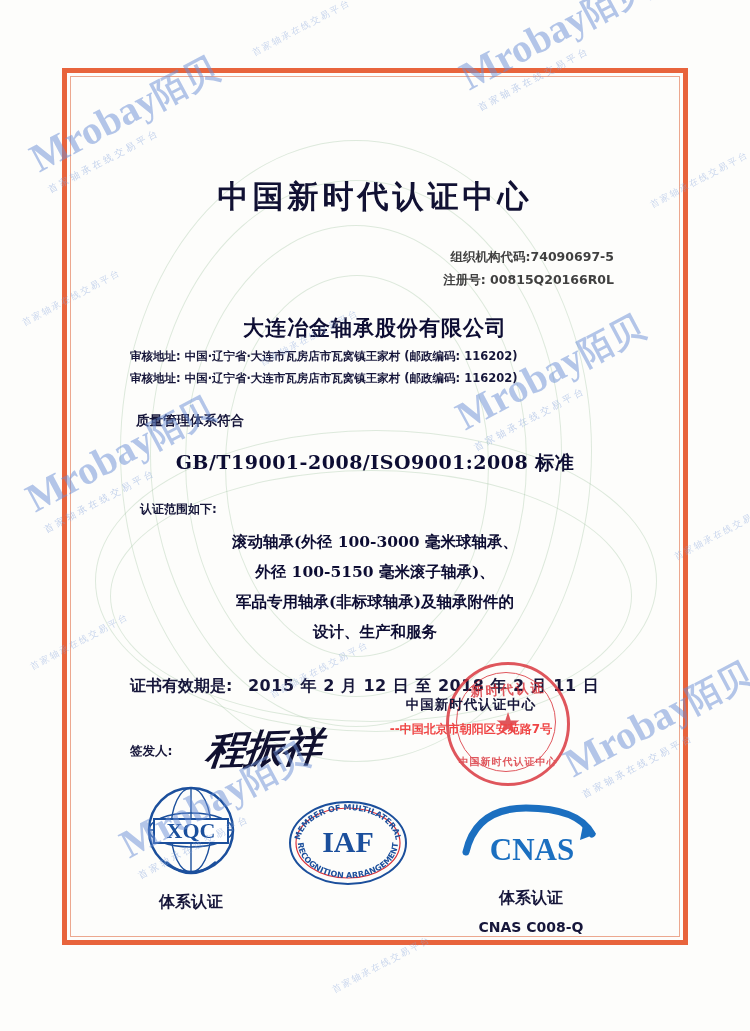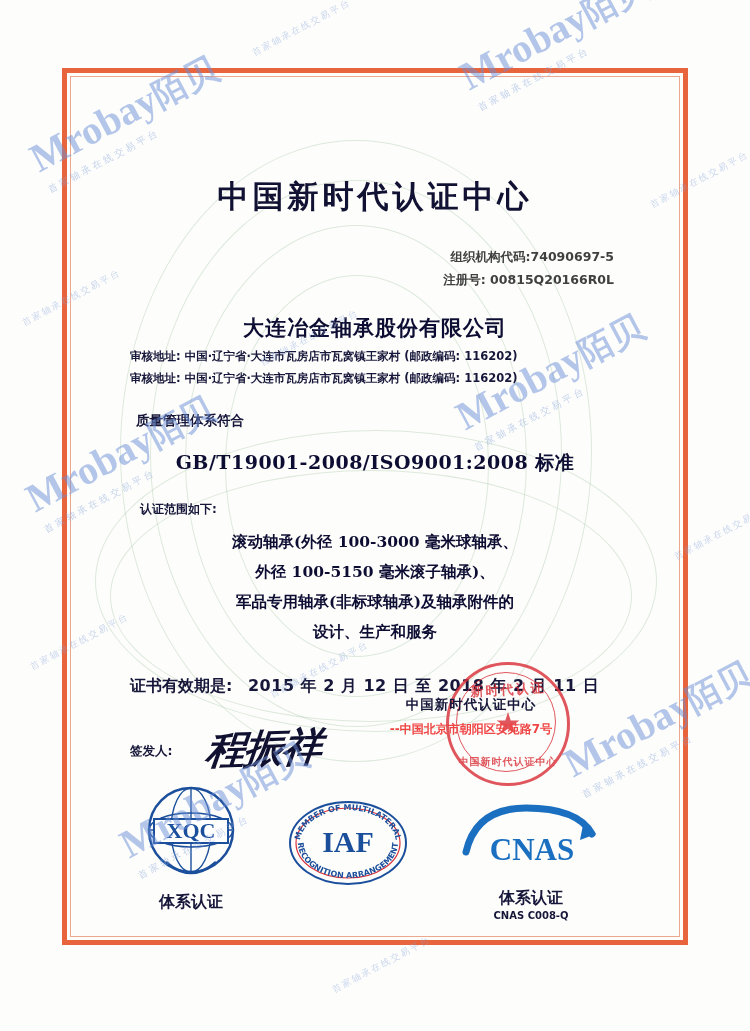--- a/index.html
+++ b/index.html
@@ -266,24 +266,24 @@
   .logo-caption {
     text-align: center;
     font-size: 16px;
     font-weight: bold;
     color: #16163a;
     margin-top: 4px;
     font-family: "DejaVu Sans", sans-serif;
   }
   #cnas-code {
     text-align: center;
-    font-size: 10px;
-    font-weight: bold;
-    color: #16163a;
-    margin-top: 1px;
+    font-size: 14px;
+    font-weight: bold;
+    color: #16163a;
+    margin-top: 10px;
     font-family: "DejaVu Sans", sans-serif;
   }
 
   #footer-note {
     position: absolute;
     left: 0;
     top: 838px;
     width: 594px;
     text-align: center;
     font-size: 10px;

